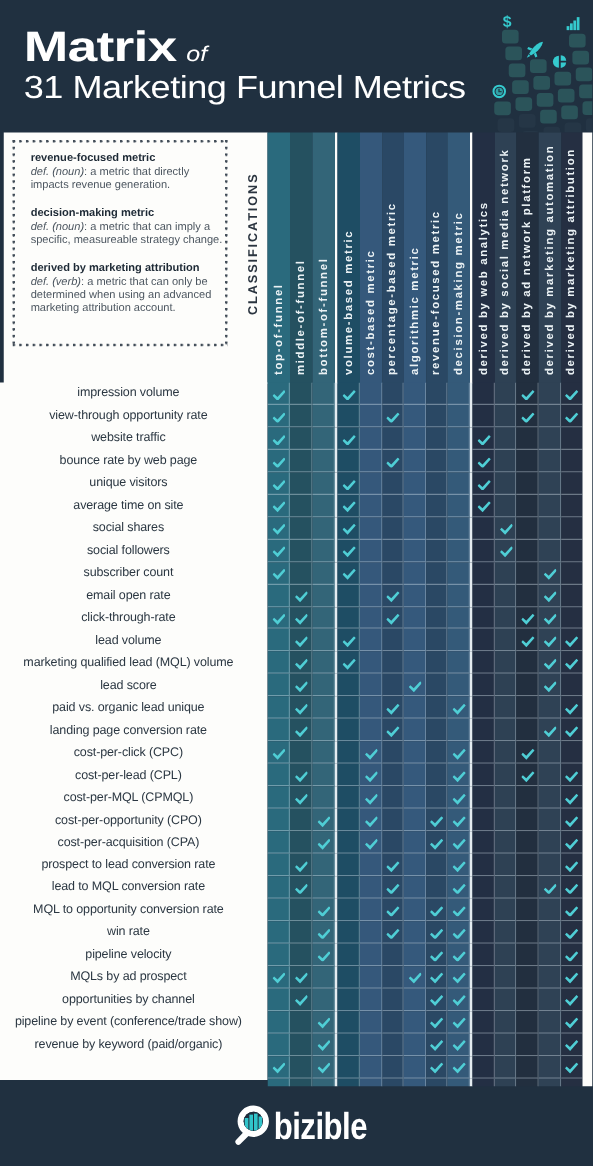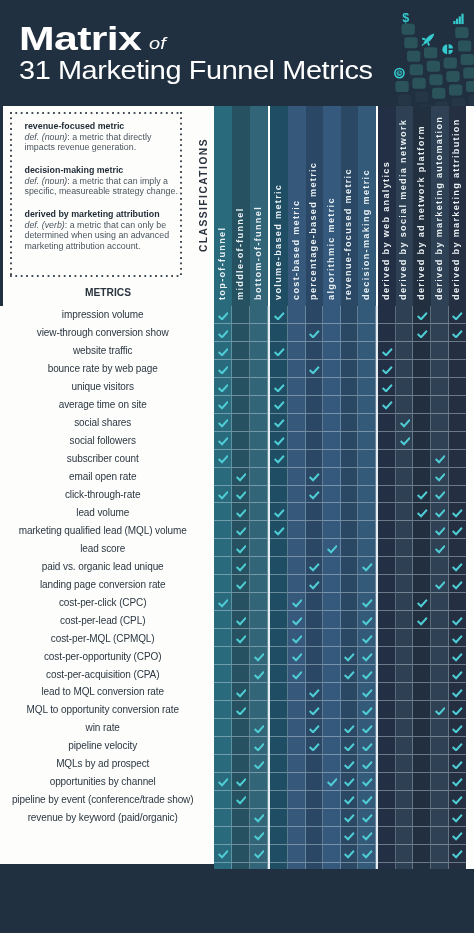--- a/index.html
+++ b/index.html
@@ -142,21 +142,20 @@
 <div class="lg-def"><i>def. (noun)</i><span>: a metric that can imply a specific, measureable strategy change.</span></div>
 </div>
 <div class="lg-item">
 <div class="lg-term">derived by marketing attribution</div>
 <div class="lg-def"><i>def. (verb)</i><span>: a metric that can only be determined when using an advanced marketing attribution account.</span></div>
 </div>
   </div>
   <div class="classif">
       <span>CLASSIFICATIONS</span>
     </div>
-  <div class="metrics-lbl">METRICS</div>
 
   <div class="colhdr">
 <div class="ch" style="background:#2a6a7d">
         <span>top-of-funnel</span>
       </div>
 <div class="ch" style="background:#255160">
         <span>middle-of-funnel</span>
       </div>
 <div class="ch" style="background:#336578">
         <span>bottom-of-funnel</span>
@@ -196,21 +195,21 @@
 <div class="ch n" style="background:#252f42">
         <span>derived by marketing attribution</span>
       </div>
   </div>
 
   <div class="labels">
 <div class="lrow">
         <span>impression volume</span>
       </div>
 <div class="lrow">
-        <span>view-through conversion show</span>
+        <span>view-through opportunity rate</span>
       </div>
 <div class="lrow">
         <span>website traffic</span>
       </div>
 <div class="lrow">
         <span>bounce rate by web page</span>
       </div>
 <div class="lrow">
         <span>unique visitors</span>
       </div>
@@ -254,20 +253,23 @@
         <span>cost-per-lead (CPL)</span>
       </div>
 <div class="lrow">
         <span>cost-per-MQL (CPMQL)</span>
       </div>
 <div class="lrow">
         <span>cost-per-opportunity (CPO)</span>
       </div>
 <div class="lrow">
         <span>cost-per-acquisition (CPA)</span>
+      </div>
+<div class="lrow">
+        <span>prospect to lead conversion rate</span>
       </div>
 <div class="lrow">
         <span>lead to MQL conversion rate</span>
       </div>
 <div class="lrow">
         <span>MQL to opportunity conversion rate</span>
       </div>
 <div class="lrow">
         <span>win rate</span>
       </div>
@@ -1365,14 +1367,35 @@
         <i class="grp-sep grp-sep-b"></i>
         <u class="cell n" style="background:#232f44"></u>
         <u class="cell n" style="background:#2e4154"></u>
         <u class="cell n" style="background:#222f3f"></u>
         <u class="cell n" style="background:#2f4255"></u>
         <u class="cell n last" style="background:#252f42"></u>
       </div>
   </div>
 
   <div class="rstrip"></div>
+  <div class="footer">
+    <div class="brandwrap">
+        <svg class="logosvg" width="42" height="40" viewBox="0 0 42 40">
+          <defs>
+            <clipPath id="mgc">
+              <circle cx="15.6" cy="13.0" r="7.6"></circle>
+            </clipPath>
+          </defs>
+          <path d="M9.4 20.0 L2.0 27.8 A2.3 2.3 0 0 0 5.3 31.1 L13.0 23.6 Z" fill="#ffffff"></path>
+          <circle cx="15.6" cy="13.0" r="10.1" fill="none" stroke="#ffffff" stroke-width="4.9"></circle>
+          <circle cx="15.6" cy="13.0" r="7.7" fill="#1d2c3c"></circle>
+          <g clip-path="url(#mgc)" fill="#31c4ca">
+            <rect x="8.8" y="10.4" width="2.9" height="11"></rect>
+            <rect x="12.5" y="7.7" width="2.9" height="13.7"></rect>
+            <rect x="16.2" y="6.9" width="2.9" height="14.5"></rect>
+            <rect x="19.9" y="9.2" width="2.9" height="12.2"></rect>
+          </g>
+        </svg>
+        <span class="brand-text">bizible</span>
+      </div>
+  </div>
 
 </div>
 
 </body></html>

